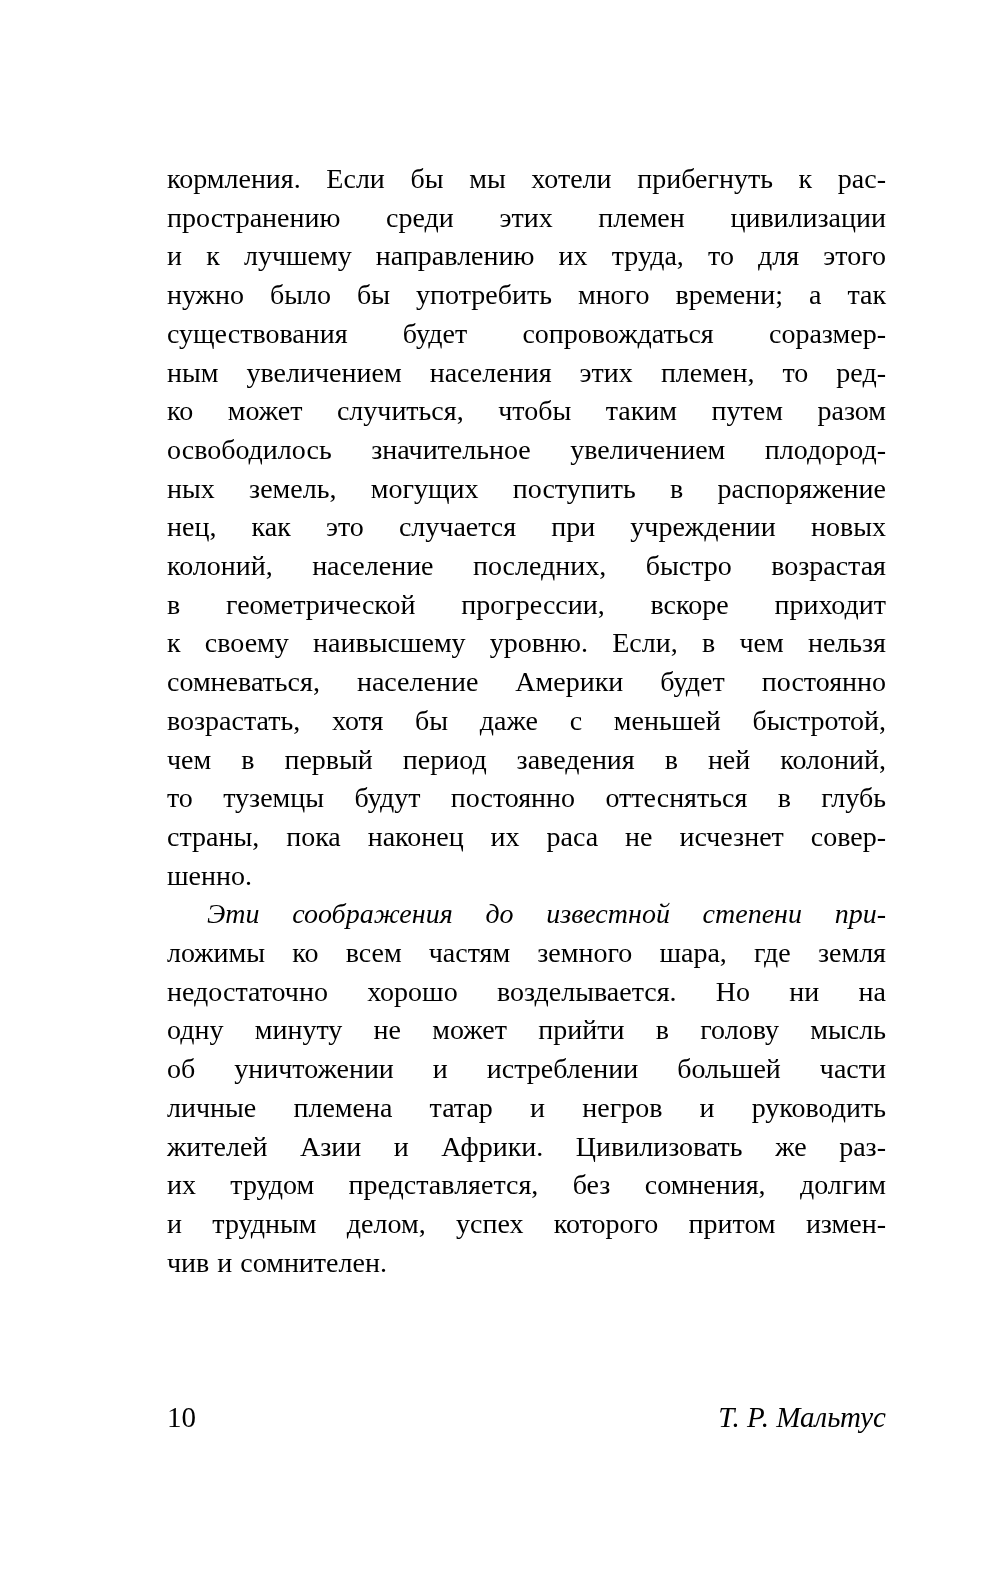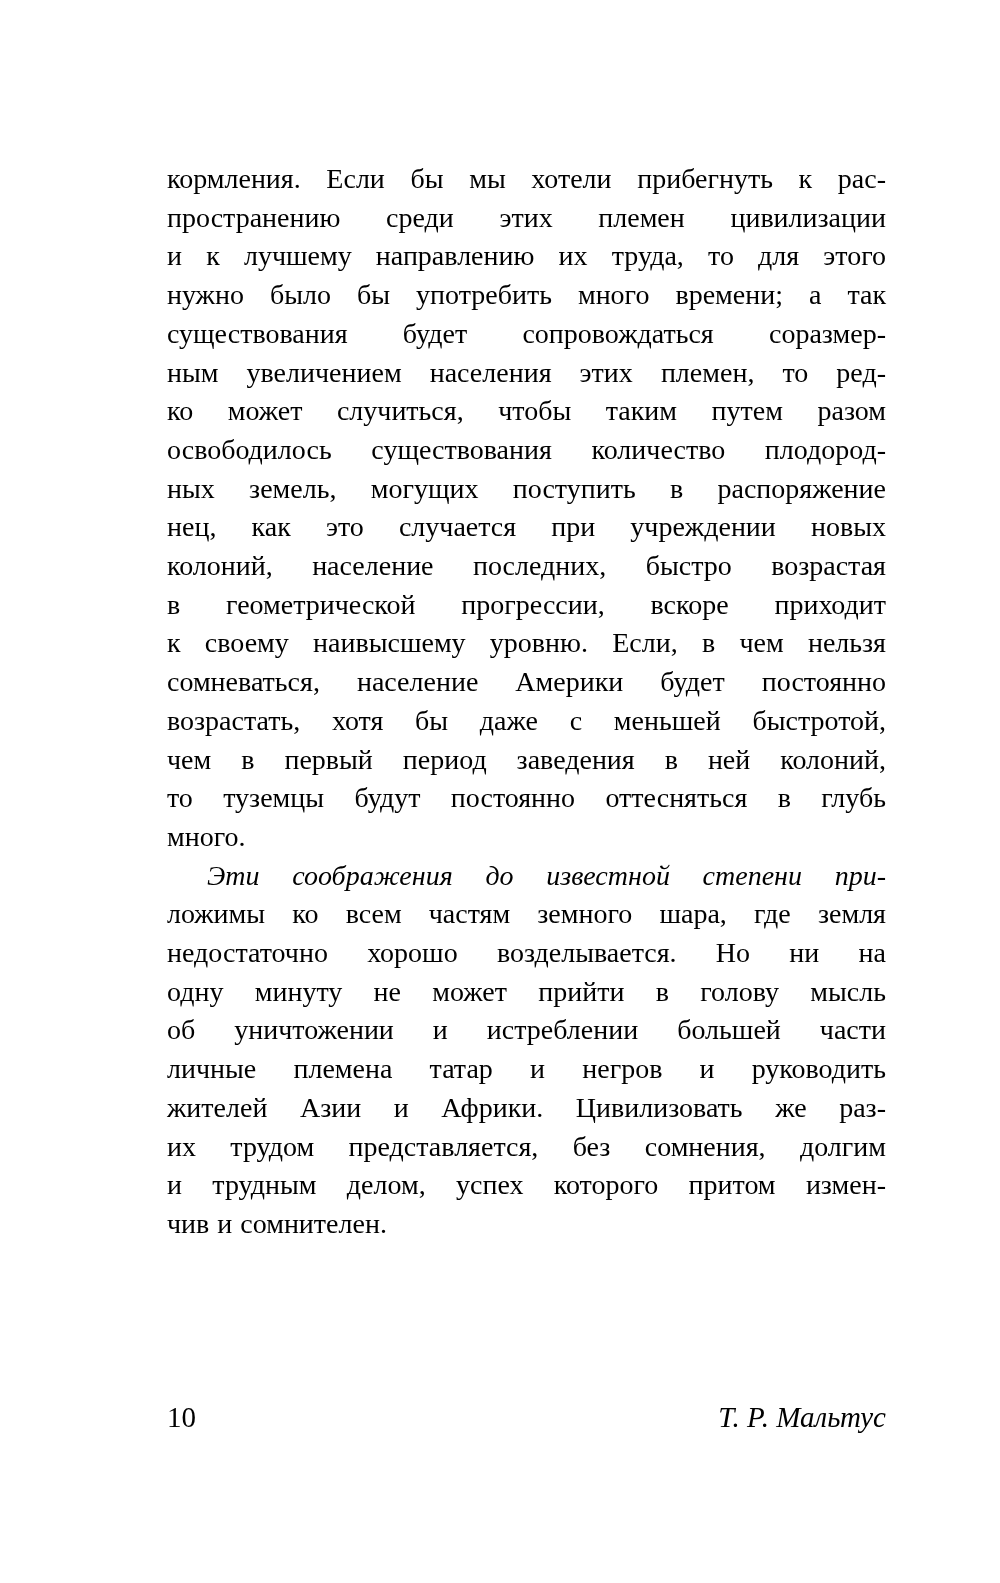--- a/index.html
+++ b/index.html
@@ -64,31 +64,32 @@
   <div class="text-block">
 
     <div class="paragraph">
       <div class="line">кормления. Если бы мы хотели прибегнуть к рас-</div>
       <div class="line">пространению среди этих племен цивилизации</div>
       <div class="line">и к лучшему направлению их труда, то для этого</div>
       <div class="line">нужно было бы употребить много времени; а так</div>
       <div class="line">существования будет сопровождаться соразмер-</div>
       <div class="line">ным увеличением населения этих племен, то ред-</div>
       <div class="line">ко может случиться, чтобы таким путем разом</div>
-      <div class="line">освободилось существования количество плодород-</div>
+      <div class="line">освободилось значительное увеличением плодород-</div>
       <div class="line">ных земель, могущих поступить в распоряжение</div>
       <div class="line">нец, как это случается при учреждении новых</div>
       <div class="line">колоний, население последних, быстро возрастая</div>
       <div class="line">в геометрической прогрессии, вскоре приходит</div>
       <div class="line">к своему наивысшему уровню. Если, в чем нельзя</div>
       <div class="line">сомневаться, население Америки будет постоянно</div>
       <div class="line">возрастать, хотя бы даже с меньшей быстротой,</div>
       <div class="line">чем в первый период заведения в ней колоний,</div>
       <div class="line">то туземцы будут постоянно оттесняться в глубь</div>
-      <div class="line para-end">много.</div>
+      <div class="line">страны, пока наконец их раса не исчезнет совер-</div>
+      <div class="line para-end">шенно.</div>
     </div>
 
     <div class="paragraph">
       <div class="line first-indent">Эти соображения до известной степени при-</div>
       <div class="line">ложимы ко всем частям земного шара, где земля</div>
       <div class="line">недостаточно хорошо возделывается. Но ни на</div>
       <div class="line">одну минуту не может прийти в голову мысль</div>
       <div class="line">об уничтожении и истреблении большей части</div>
       <div class="line">личные племена татар и негров и руководить</div>
       <div class="line">жителей Азии и Африки. Цивилизовать же раз-</div>

